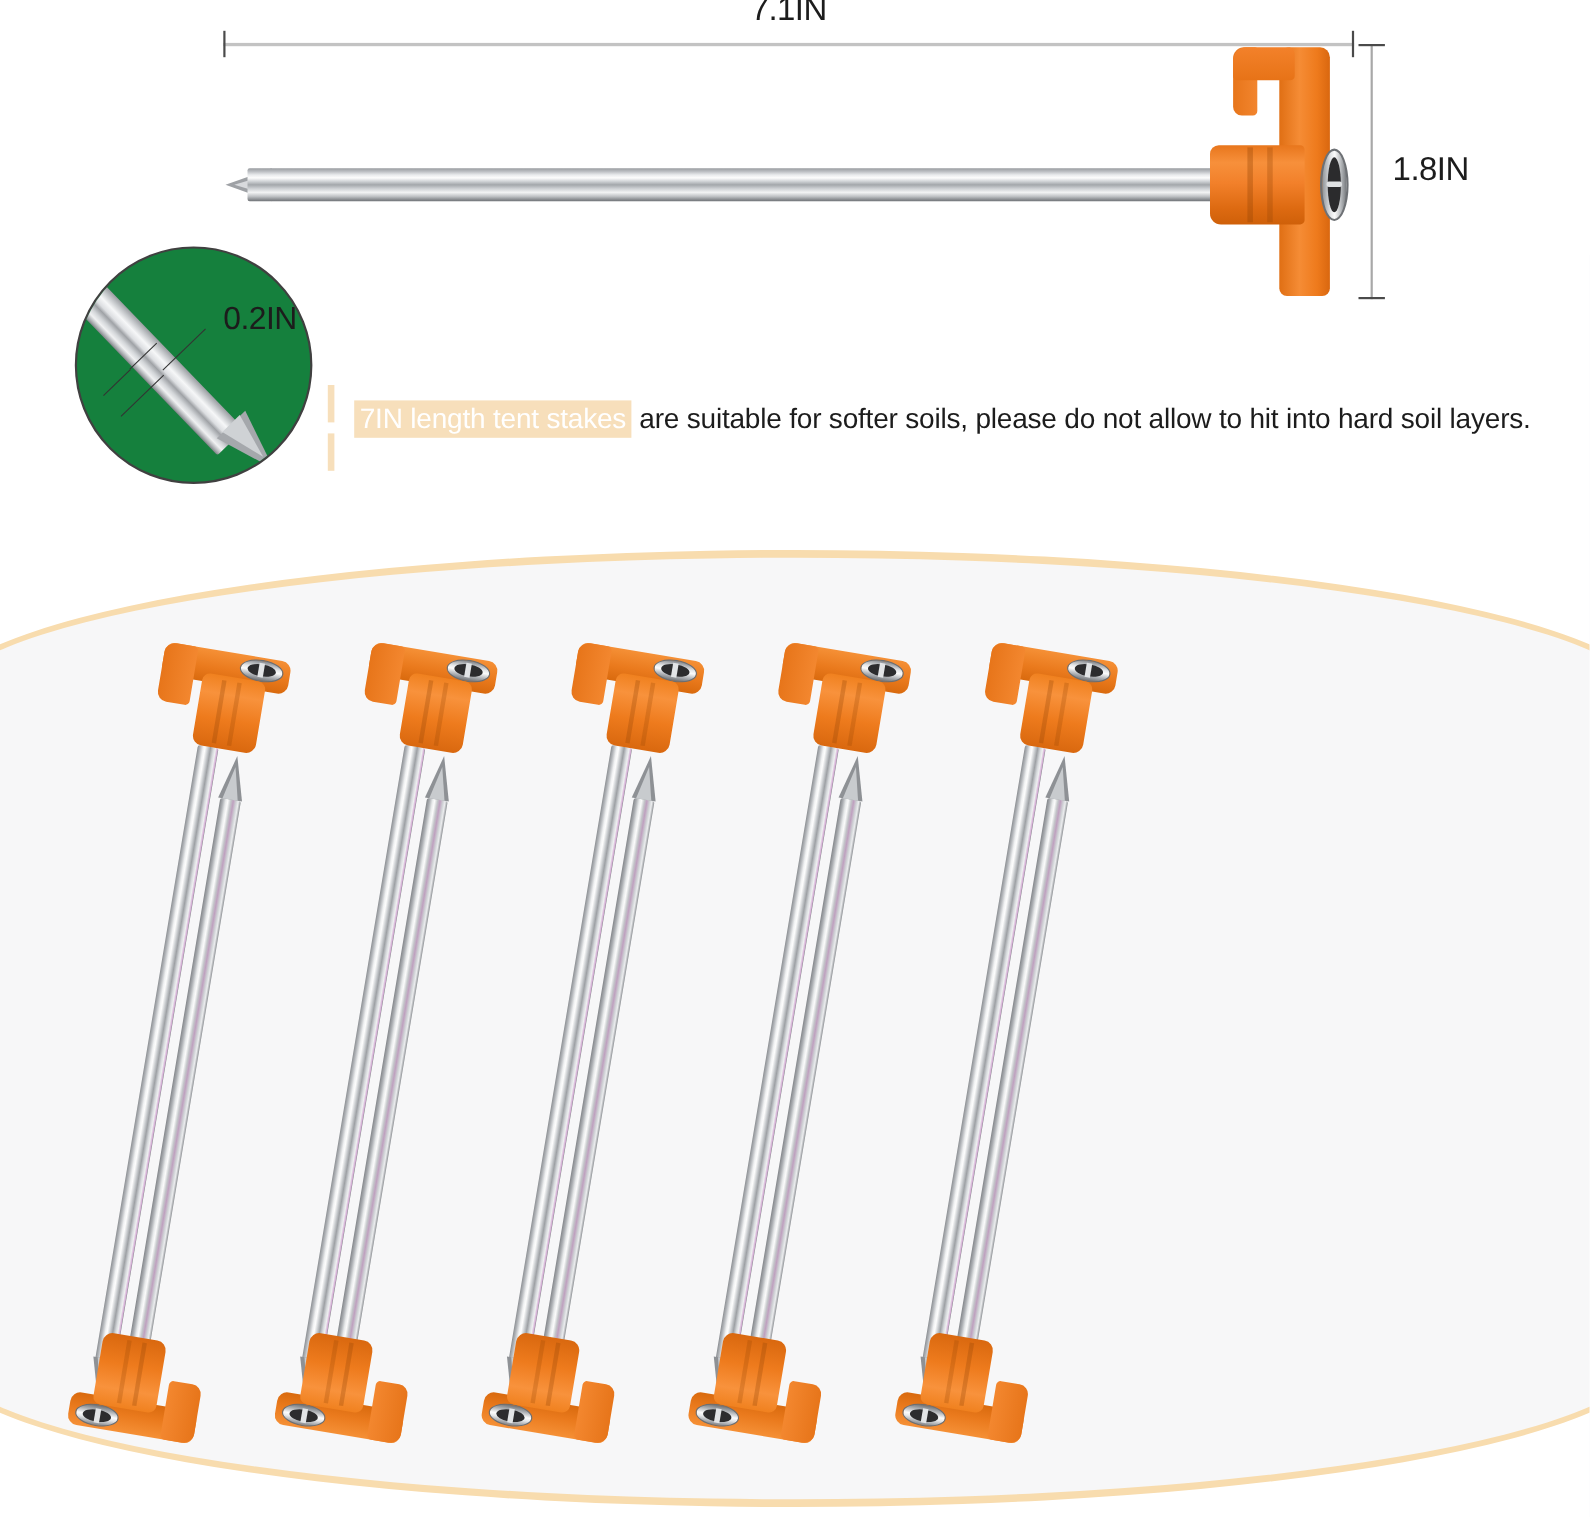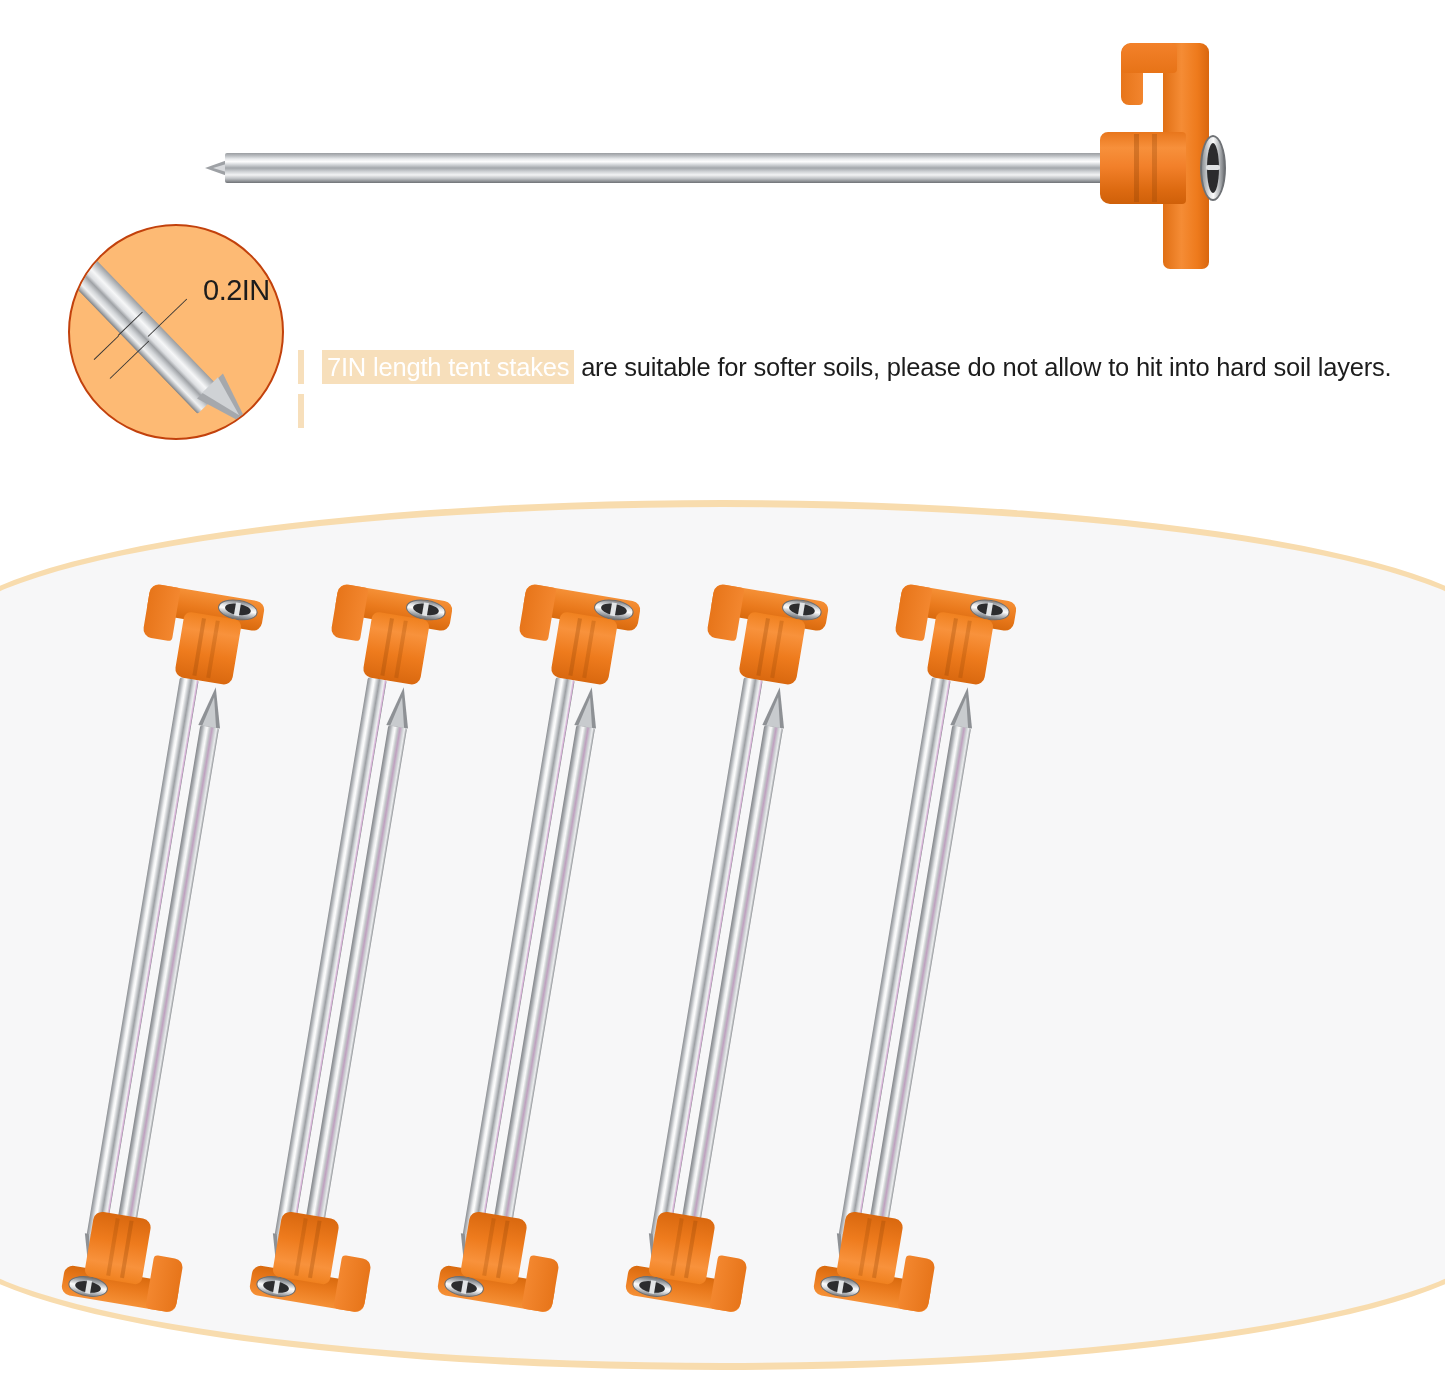--- a/index.html
+++ b/index.html
@@ -156,23 +156,23 @@
   #mh-ring-sep {
     position: absolute; left: 106px; top: 130px;
     width: 14px; height: 5px;
     background: #dfe1e3; border-radius: 2px;
   }
 
   
   #magnifier {
     position: absolute; left: 68px; top: 224px;
     width: 216px; height: 216px;
-    border: 2px solid #c2410c;
+    border: 2px solid #404040;
     border-radius: 50%;
-    background: #fdba74;
+    background: #15803d;
     overflow: hidden;
   }
   #mag-shaft {
     position: absolute; left: -6px; top: 8px;
     width: 210px; height: 34px;
     background: linear-gradient(to bottom,
       #9a9da1 0%, #c6c9cc 14%, #f6f7f8 30%,
       #dcdee1 46%, #9fa2a6 56%, #d3d6d9 70%,
       #f0f1f2 82%, #a8abaf 94%, #7f8286 100%);
     transform: rotate(46deg);
@@ -222,21 +222,21 @@
     background: #f7dfbb;
   }
   #desc-bar-1 { top: 4px; }
   #desc-bar-2 { top: 48px; }
   .desc-line {
     position: absolute; left: 24px;
     font-size: 25.5px; line-height: 34px;
     color: #1c1c1c; white-space: nowrap;
     letter-spacing: -0.2px;
   }
-  #desc-line-1 { top: 4px; }
+  #desc-line-1 { top: 18px; }
   #desc-line-2 { top: 48px; }
   .hl {
     background: #f7dfbb;
     color: #ffffff;
     padding: 3px 5px;
   }
 
   
   #bottom-panel {
     position: absolute; left: -60px; top: 500px;
@@ -357,39 +357,51 @@
     position: absolute; left: 93px; top: 13px;
     width: 5px; height: 13px;
     background: #e2e4e6;
   }
 </style>
 </head>
 <body>
 
 <div id="top-section">
 
+  <div id="dim-horizontal">
+    <div id="dim-h-label">7.1IN</div>
+    <div id="dim-h-line"></div>
+    <div id="dim-h-tick-left"></div>
+    <div id="dim-h-tick-right"></div>
+  </div>
 
   <div id="main-stake">
     <div id="main-tip"></div>
     <div id="main-tip-hi"></div>
     <div id="main-shaft"></div>
 
     <div id="main-handle">
       <div id="mh-vert"></div>
       <div id="mh-arm-stub"></div>
       <div id="mh-arm-top"></div>
       <div id="mh-collar"></div>
       <div id="mh-collar-groove1"></div>
       <div id="mh-collar-groove2"></div>
       <div id="mh-ring"></div>
       <div id="mh-ring-inner"></div>
       <div id="mh-ring-sep"></div>
     </div>
   </div>
 
+  <div id="dim-vertical">
+    <div id="dim-v-line"></div>
+    <div id="dim-v-tick-top"></div>
+    <div id="dim-v-tick-bottom"></div>
+    <div id="dim-v-label">1.8IN</div>
+  </div>
 
   <div id="magnifier">
     <div id="mag-shaft"></div>
     <div id="mag-tip"></div>
     <div id="mag-tip-hi"></div>
     <div class="mag-leader" id="mag-lead-a"></div>
     <div class="mag-leader" id="mag-lead-b"></div>
     <div id="mag-cross-a"></div>
     <div id="mag-cross-b"></div>
     <div id="mag-label">0.2IN</div>

